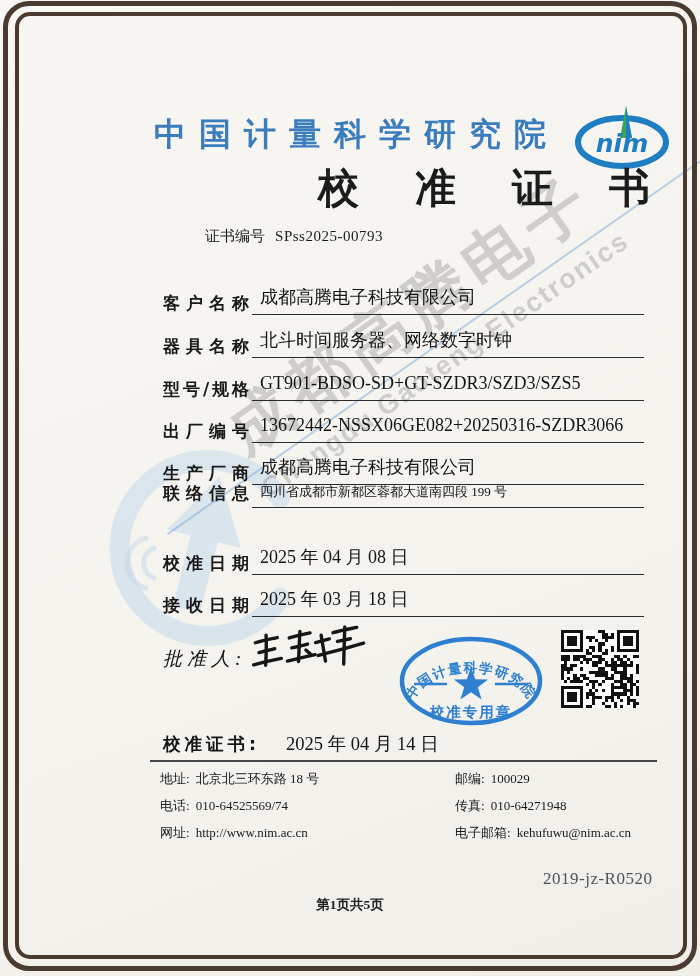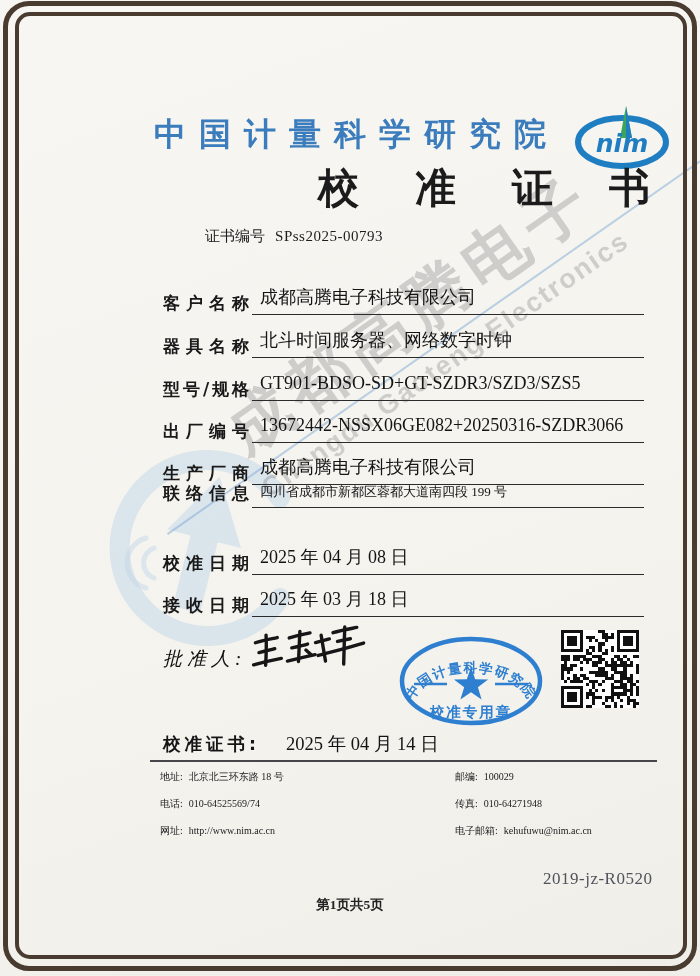--- a/index.html
+++ b/index.html
@@ -43,21 +43,21 @@
   
   .approver-label{position:absolute;left:163px;top:646px;font-size:19px;font-style:italic;
                   letter-spacing:5px;color:#111;}
   .sig{position:absolute;left:248px;top:624px;}
   
   .issue{position:absolute;left:163px;top:731px;white-space:nowrap;}
   .issue .ilabel{font-family:"DejaVu Sans","Liberation Sans",sans-serif;font-weight:bold;
                  font-size:17.5px;letter-spacing:4px;color:#161616;}
   .issue .ival{font-size:18.5px;margin-left:22px;color:#141414;}
   .rule{position:absolute;left:150px;top:760px;width:507px;border-top:2px solid #45454a;}
-  .frow{position:absolute;left:160px;width:500px;font-size:10px;color:#1a1a1a;white-space:nowrap;}
+  .frow{position:absolute;left:160px;width:500px;font-size:13px;color:#1a1a1a;white-space:nowrap;}
   .frow .cell2{position:absolute;left:295px;}
   .flab{margin-right:6px;}
   .doc-code{position:absolute;left:543px;top:869px;font-size:17px;color:#50525c;letter-spacing:.5px;}
   .page-no{position:absolute;left:0;top:896px;width:700px;text-align:center;font-size:13.5px;
            font-weight:bold;color:#222;font-family:Liberation Serif, serif;}
   
   .stamp{position:absolute;left:397px;top:636px;}
   .qr{position:absolute;left:561px;top:630px;}
 </style>
 </head>

